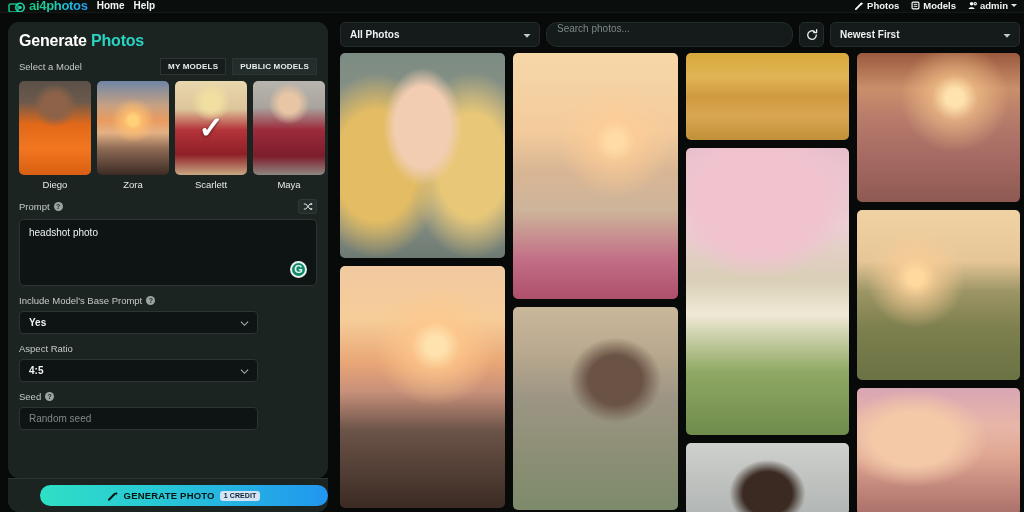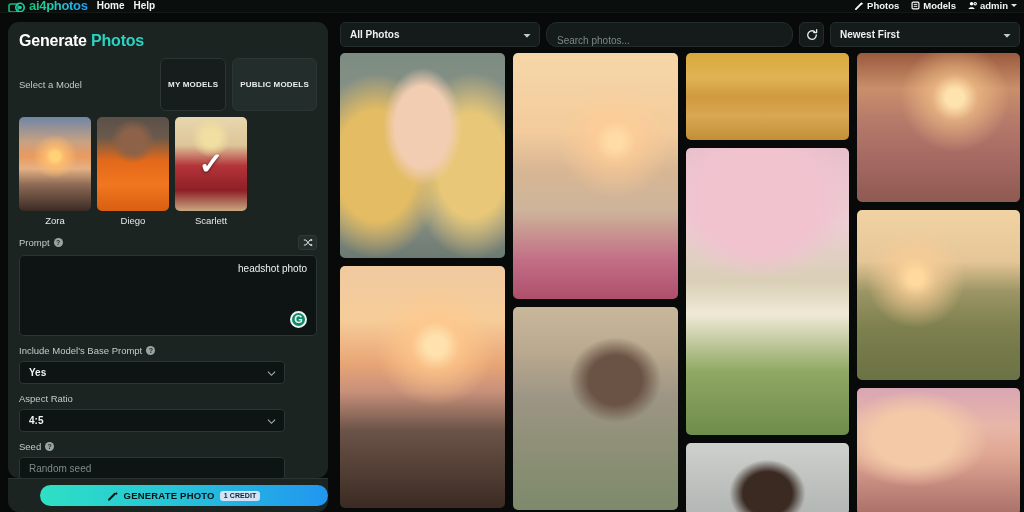--- a/index.html
+++ b/index.html
@@ -50,21 +50,21 @@
     overflow: hidden;
   }
   .panel-title { font-size: 16px; font-weight: bold; color: #ffffff; letter-spacing: -0.2px; }
   .panel-title .accent { color: #2ad3c2; }
 
   .row-between { display: flex; align-items: center; justify-content: space-between; margin-top: 8px; }
   .sub-label { font-size: 9.5px; color: #c3cbc9; }
   .seg-group { display: flex; gap: 6px; }
   .seg-btn {
     background: #232d2b; color: #e9eeed; font-size: 8px; font-weight: bold;
-    padding: 21px 7px; border-radius: 6px; letter-spacing: 0.2px; white-space: nowrap;
+    padding: 3px 7px; border-radius: 0; letter-spacing: 0.2px; white-space: nowrap;
     border: 1px solid #2b3533;
   }
   .seg-btn.active { background: #161d1c; }
 
   .models { display: flex; gap: 6px; margin-top: 6px; }
   .model-card { width: 72px; }
   .model-thumb {
     width: 72px; height: 94px; border-radius: 5px; position: relative;
     overflow: hidden; display: block;
   }
@@ -95,34 +95,34 @@
     width: 9px; height: 9px; border-radius: 50%; background: #9aa5a3; color: #1c2422;
     font-size: 7px; font-weight: bold; display: inline-flex;
     align-items: center; justify-content: center; line-height: 1; flex: none;
   }
   .shuffle-btn {
     width: 19px; height: 15px; background: #232d2b; border-radius: 3px;
     display: flex; align-items: center; justify-content: center; border: 1px solid #2f3a38;
   }
 
   .prompt-box {
-    position: relative; margin-top: 5px; width: 298px; height: 81px;
+    position: relative; margin-top: 5px; width: 298px; height: 67px;
     background: #0e1413; border: 1px solid #2b3533; border-radius: 5px;
-    padding: 7px 9px; overflow: hidden; text-align: right;
+    padding: 7px 9px; overflow: hidden;
   }
   .prompt-text { font-size: 10px; color: #eef2f1; }
   .gbadge {
     position: absolute; right: 9px; bottom: 7px; width: 17px; height: 17px;
     border-radius: 50%; background: #0e8a6b; border: 2px solid #e8f3ef;
     display: flex; align-items: center; justify-content: center;
     color: #e8f3ef; font-size: 11px; font-weight: bold; line-height: 1;
   }
 
   .select-box {
-    margin-top: 5px; width: 266px; height: 23px; background: #0e1413;
+    margin-top: 5px; width: 239px; height: 23px; background: #0e1413;
     border: 1px solid #2b3533; border-radius: 4px;
     display: flex; align-items: center; padding: 8px 9px;
     font-size: 10px; color: #f0f4f3; font-weight: bold; position: relative;
   }
   .select-box.placeholder { color: #7e8a88; font-weight: normal; }
   .chev { position: absolute; right: 8px; top: 50%; transform: translateY(-50%); }
   .field-group { margin-top: 9px; }
 
   .panel-footer {
     position: absolute; left: 8px; top: 478px; width: 320px; height: 34px;
@@ -148,21 +148,21 @@
   }
   .tb-select {
     height: 25px; background: #141b1a; border: 1px solid #222c2a; border-radius: 5px;
     display: flex; align-items: center; padding: 0 9px; position: relative;
     font-size: 10px; color: #eef2f1; font-weight: bold;
   }
   .tb-select.w1 { width: 200px; }
   .tb-select.w2 { flex: 1; }
   .tb-input {
     height: 25px; width: 247px; background: #141b1a; border: 1px solid #222c2a;
-    border-radius: 11px; display: flex; align-items: flex-end; padding: 0 10px;
+    border-radius: 11px; display: flex; align-items: flex-start; padding: 0 10px;
     font-size: 10px; color: #7c8886;
   }
   .tb-icon-btn {
     width: 25px; height: 25px; background: #141b1a; border: 1px solid #222c2a;
     border-radius: 5px; display: flex; align-items: center; justify-content: center;
   }
 
   
   .gallery {
     position: absolute; left: 340px; top: 53px; width: 684px; height: 462px;
@@ -270,32 +270,36 @@
     <div class="row-between">
       <span class="sub-label">Select a Model</span>
       <div class="seg-group">
         <span class="seg-btn active">MY MODELS</span>
         <span class="seg-btn">PUBLIC MODELS</span>
       </div>
     </div>
 
     <div class="models">
       <div class="model-card">
+        <span class="model-thumb t-diego"></span>
+        <div class="model-name">Diego</div>
+      </div>
+      <div class="model-card">
         <span class="model-thumb t-zora"></span>
         <div class="model-name">Zora</div>
-      </div>
-      <div class="model-card">
-        <span class="model-thumb t-diego"></span>
-        <div class="model-name">Diego</div>
       </div>
       <div class="model-card">
         <span class="model-thumb t-scarlett">
           <span class="model-check">✓</span>
         </span>
         <div class="model-name">Scarlett</div>
+      </div>
+      <div class="model-card">
+        <span class="model-thumb t-maya"></span>
+        <div class="model-name">Maya</div>
       </div>
     </div>
 
     <div class="field-group">
       <div class="row-between" style="margin-top:0">
         <span class="field-label">
           <span>Prompt</span>
           <span class="help-dot">?</span>
         </span>
         <span class="shuffle-btn">

